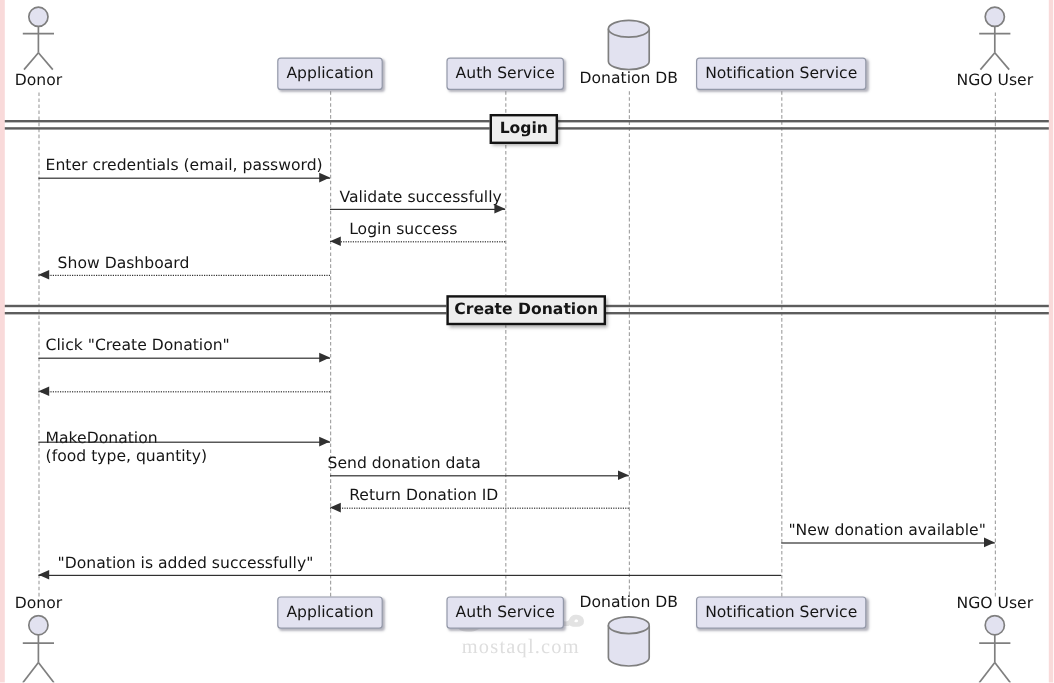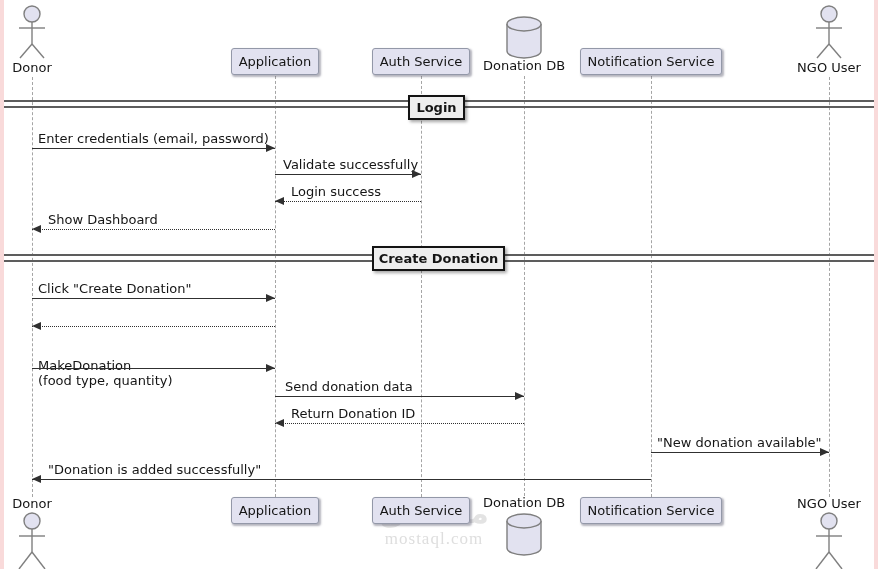--- a/index.html
+++ b/index.html
@@ -115,21 +115,21 @@
   <div class="arr right" style="left:266px; top:294px;"></div>
 
   <div class="msg-line dotted" style="left:32px; top:326px; width:243px;"></div>
   <div class="arr left" style="left:32px; top:322px;"></div>
 
   <div class="msg-label multiline" style="left:38px; top:334px;margin-top:24px;">MakeDonation
 (food type, quantity)</div>
   <div class="msg-line" style="left:32px; top:368px; width:243px;"></div>
   <div class="arr right" style="left:266px; top:364px;"></div>
 
-  <div class="msg-label" style="left:285px; top:379px;">Send donation data</div>
+  <div class="msg-label" style="left:273px; top:379px;">Send donation data</div>
   <div class="msg-line" style="left:275px; top:396px; width:249px;"></div>
   <div class="arr right" style="left:515px; top:392px;"></div>
 
   <div class="msg-label" style="left:291px; top:406px;">Return Donation ID</div>
   <div class="msg-line dotted" style="left:275px; top:423px; width:249px;"></div>
   <div class="arr left" style="left:275px; top:419px;"></div>
 
   <div class="msg-label" style="left:657px; top:435px;">"New donation available"</div>
   <div class="msg-line" style="left:651px; top:452px; width:178px;"></div>
   <div class="arr right" style="left:820px; top:448px;"></div>

